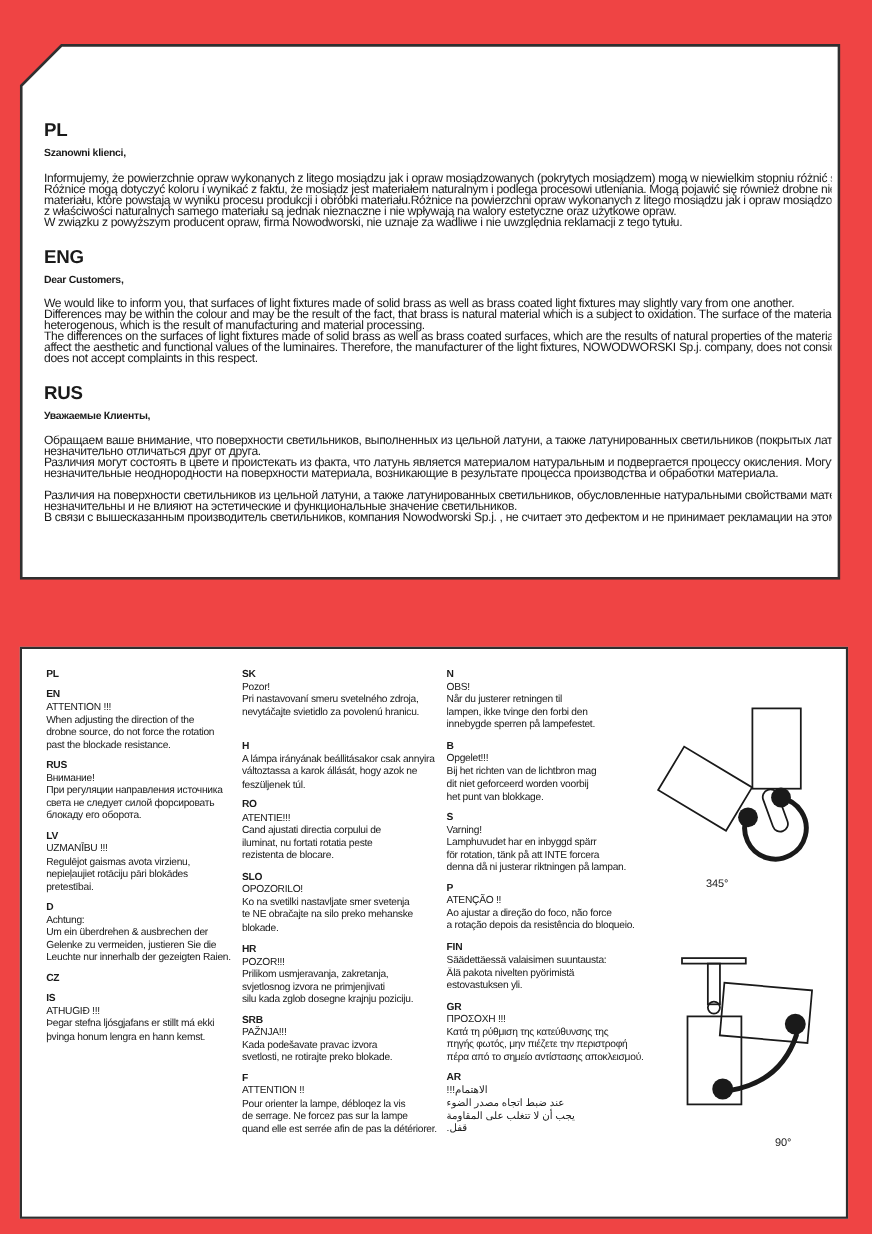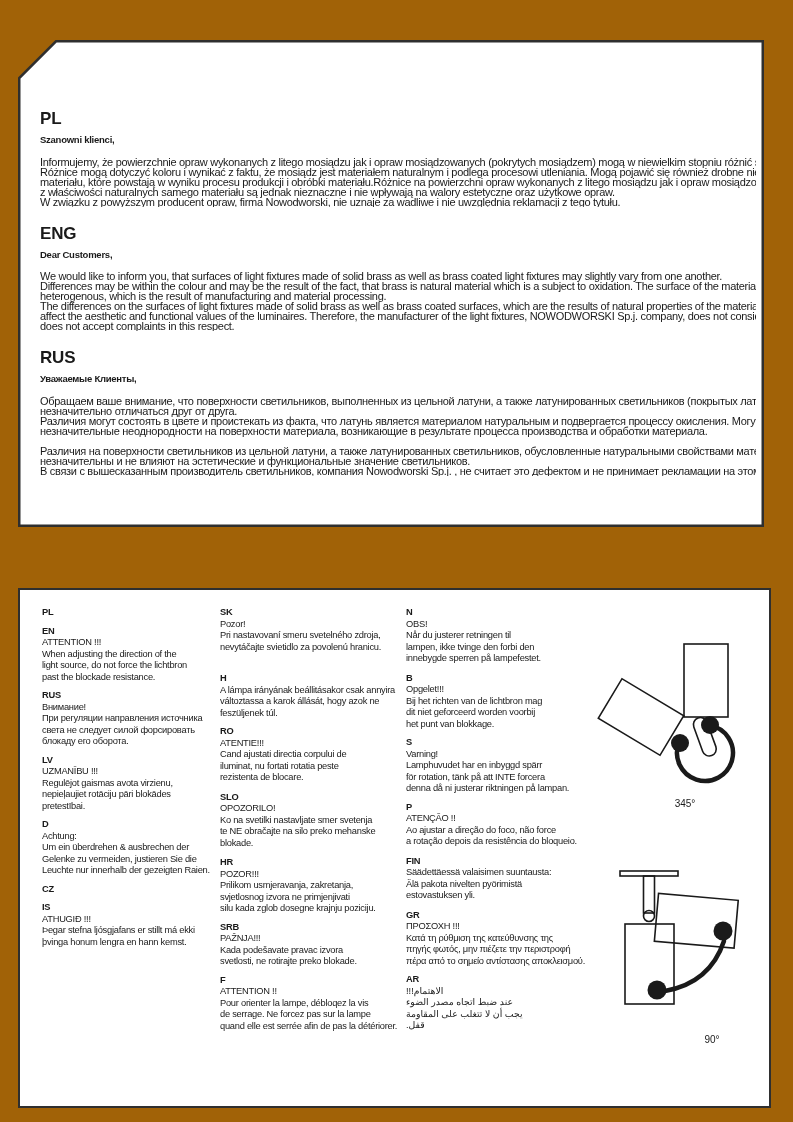--- a/index.html
+++ b/index.html
@@ -1,17 +1,17 @@
 <!DOCTYPE html>
 <html><head>
 <meta charset="utf-8">
 <style>
   html,body{margin:0;padding:0;background:#ffffff;}
   body{font-family:"Liberation Sans",sans-serif;color:#1a1a1a;}
-  .page{position:relative;width:793px;height:1122px;background:#a16207;overflow:hidden;}
+  .page{position:relative;width:793px;height:1122px;background:#ef4444;overflow:hidden;}
 
   
   .box1-wrap{position:absolute;left:18px;top:40px;width:746px;height:487px;}
   .box1-outline{position:absolute;left:0;top:0;}
   .box1-content{position:absolute;left:22px;top:70px;right:8px;}
   .lang-head{font-size:17px;font-weight:bold;letter-spacing:-0.2px;line-height:18px;}
   .salutation{font-size:9.5px;font-weight:bold;line-height:11.5px;margin-top:6px;letter-spacing:-0.25px;}
   .para{font-size:11px;line-height:10px;margin-top:11px;white-space:pre;letter-spacing:-0.3px;overflow:hidden;}
   .sec+.sec{margin-top:18px;}
 
@@ -78,21 +78,21 @@
   <div class="box2">
 
     <div class="col col1">
       <div class="entry">
         <div class="code">PL</div>
       </div>
       <div class="entry">
         <div class="code">EN</div>
         <div class="ebody">ATTENTION !!!
 When adjusting the direction of the
-light source, do not force the lichtbron
+drobne source, do not force the rotation
 past the blockade resistance.</div>
       </div>
       <div class="entry">
         <div class="code">RUS</div>
         <div class="ebody">Внимание!
 При регуляции направления источника
 света не следует силой форсировать
 блокаду его оборота.</div>
       </div>
       <div class="entry">
@@ -226,21 +226,21 @@
           <rect x="-36" y="-23" width="72" height="46"></rect>
         </g>
       </g>
       <g transform="translate(108,83) rotate(-20)">
         <rect x="-7" y="0" width="14" height="40" rx="7" fill="#ffffff" stroke="#1a1a1a" stroke-width="1.6"></rect>
       </g>
       <path d="M 119.9 90.4 A 28 28 0 1 1 89 107.5" fill="none" stroke="#1a1a1a" stroke-width="4.5" stroke-linecap="round"></path>
       <circle cx="90" cy="108" r="9" fill="#1a1a1a"></circle>
       <circle cx="120" cy="90" r="9" fill="#1a1a1a"></circle>
     </svg>
-    <div class="diag-label" style="left:633px;top:208px">345°</div>
+    <div class="diag-label" style="left:600px;top:208px">345°</div>
 
     <svg class="diag" style="left:570px;top:265px" width="190" height="200" viewBox="0 0 190 200">
       <g fill="none" stroke="#1a1a1a" stroke-width="1.6">
         <rect x="30" y="16" width="58" height="5"></rect>
         <rect x="53.5" y="21" width="11" height="37"></rect>
         <circle cx="59" cy="61" r="5.5"></circle>
         <rect x="35" y="69" width="49" height="80"></rect>
         <g transform="translate(106.3,65.8) rotate(5)">
           <rect x="-40" y="-24" width="80" height="48"></rect>
         </g>

